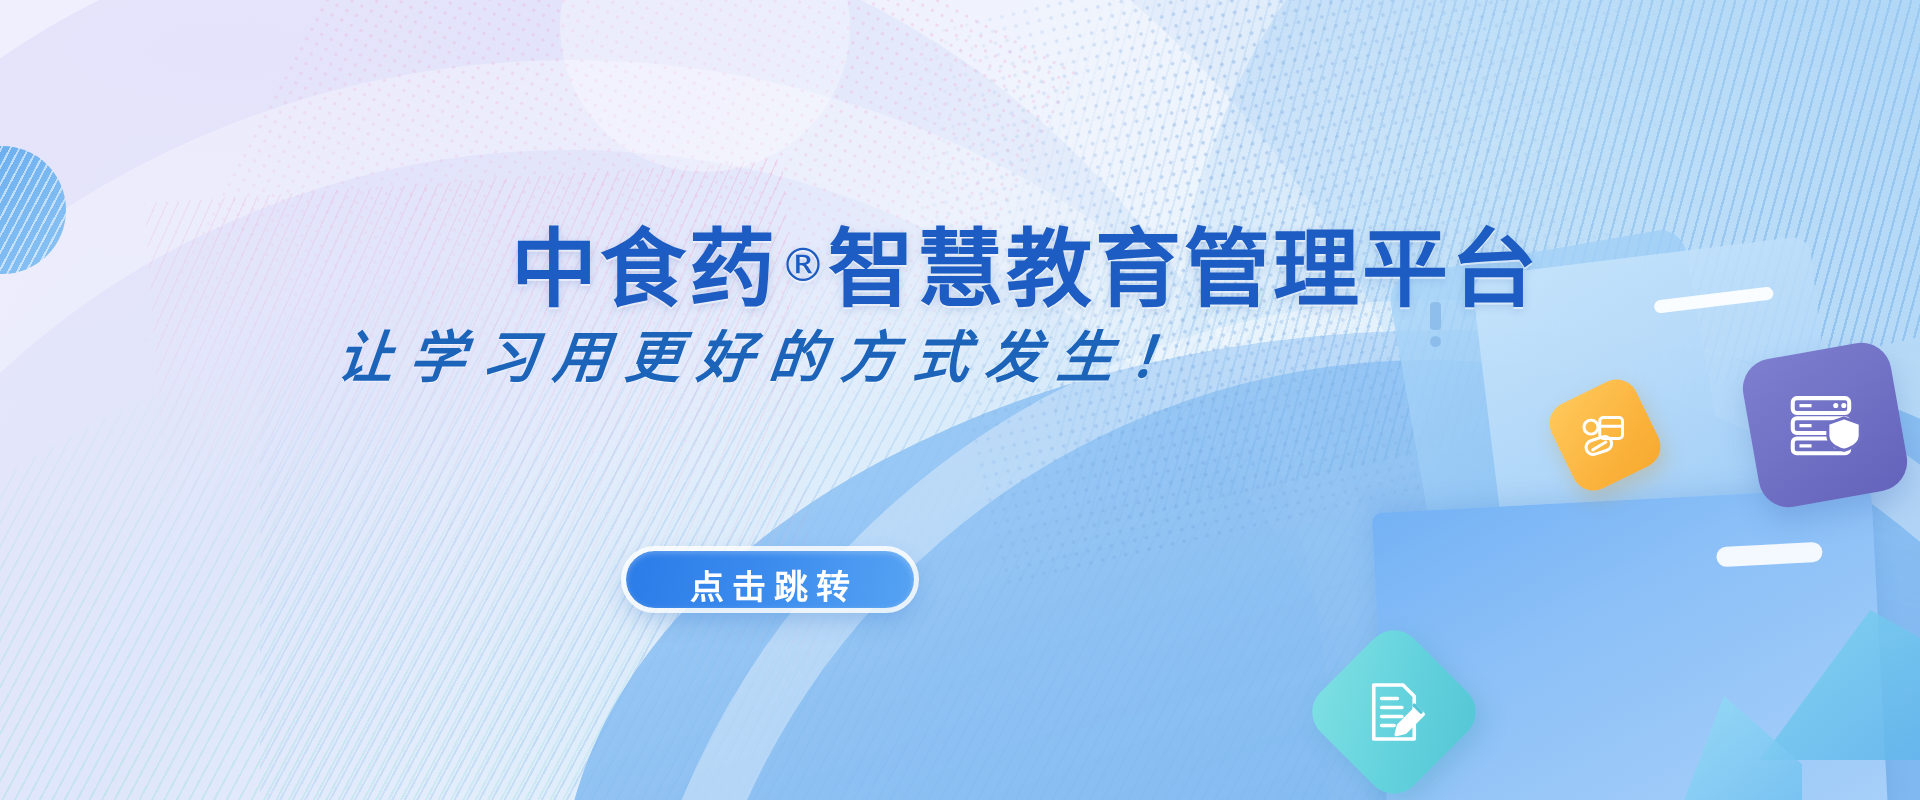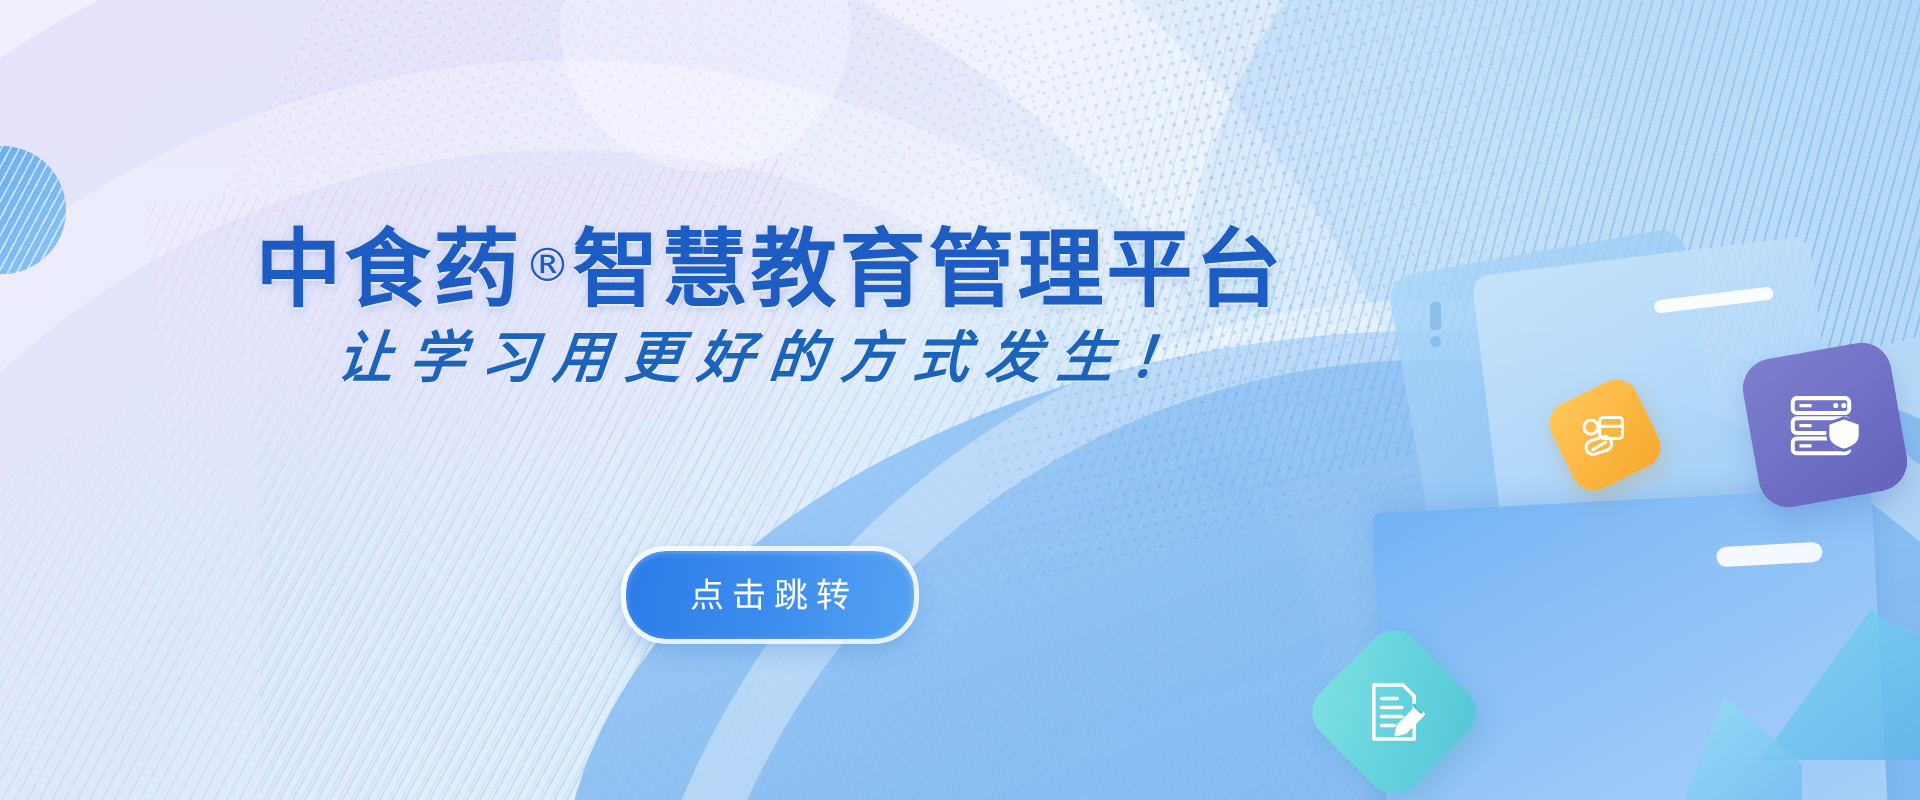--- a/index.html
+++ b/index.html
@@ -120,21 +120,21 @@
   .circle-ghost2{
     left:1520px;top:470px;width:190px;height:190px;border-radius:50%;
     background:rgba(255,255,255,.16);
   }
 
   
   .content{position:absolute;left:0;top:0;width:1540px;height:800px;}
 
   .title{
     position:absolute;left:0;right:0;top:168px;
-    text-align:center;
+    text-align:right;
     font-family:"DejaVu Sans","Liberation Sans",sans-serif;
     font-weight:bold;
     font-size:86px;
     letter-spacing:3px;
     line-height:1;
     color:#1d5cc2;
     text-shadow:0 2px 0 rgba(255,255,255,.55), 0 3px 10px rgba(40,90,170,.20);
     white-space:nowrap;
   }
   .title .reg{
@@ -156,26 +156,26 @@
     color:#1c63ba;
     text-shadow:0 1px 0 rgba(255,255,255,.55);
     transform:skewX(-6deg);
     white-space:nowrap;
   }
 
   .cta-wrap{position:absolute;left:0;right:0;top:551px;text-align:center;}
   .cta{
     display:inline-block;
     padding:0 56px;
-    height:88px;line-height:72px;
+    height:57px;line-height:72px;
     border-radius:40px;
     background:linear-gradient(100deg,#2b7ce8 0%, #3b8bee 48%, #56a3f3 100%);
     color:#ffffff;
     font-size:34px;
-    font-weight:normal;
+    font-weight:bold;
     letter-spacing:8px;
     text-indent:8px;
     border:none;
     outline:5px solid rgba(255,255,255,.82);
     box-shadow:0 10px 24px rgba(40,110,200,.30), inset 0 2px 6px rgba(255,255,255,.28);
     cursor:pointer;
     font-family:"DejaVu Sans","Liberation Sans",sans-serif;
   }
 
   

